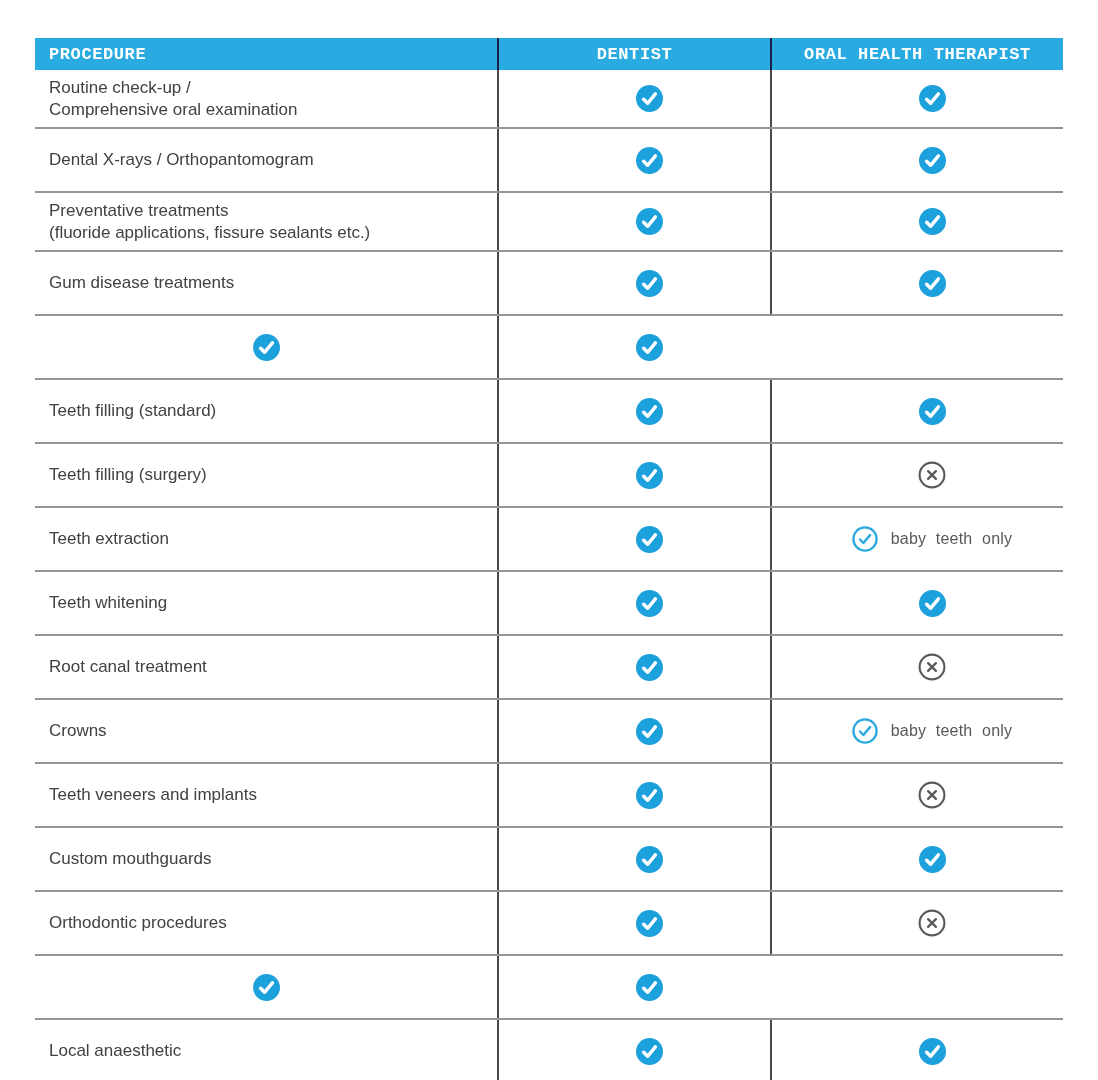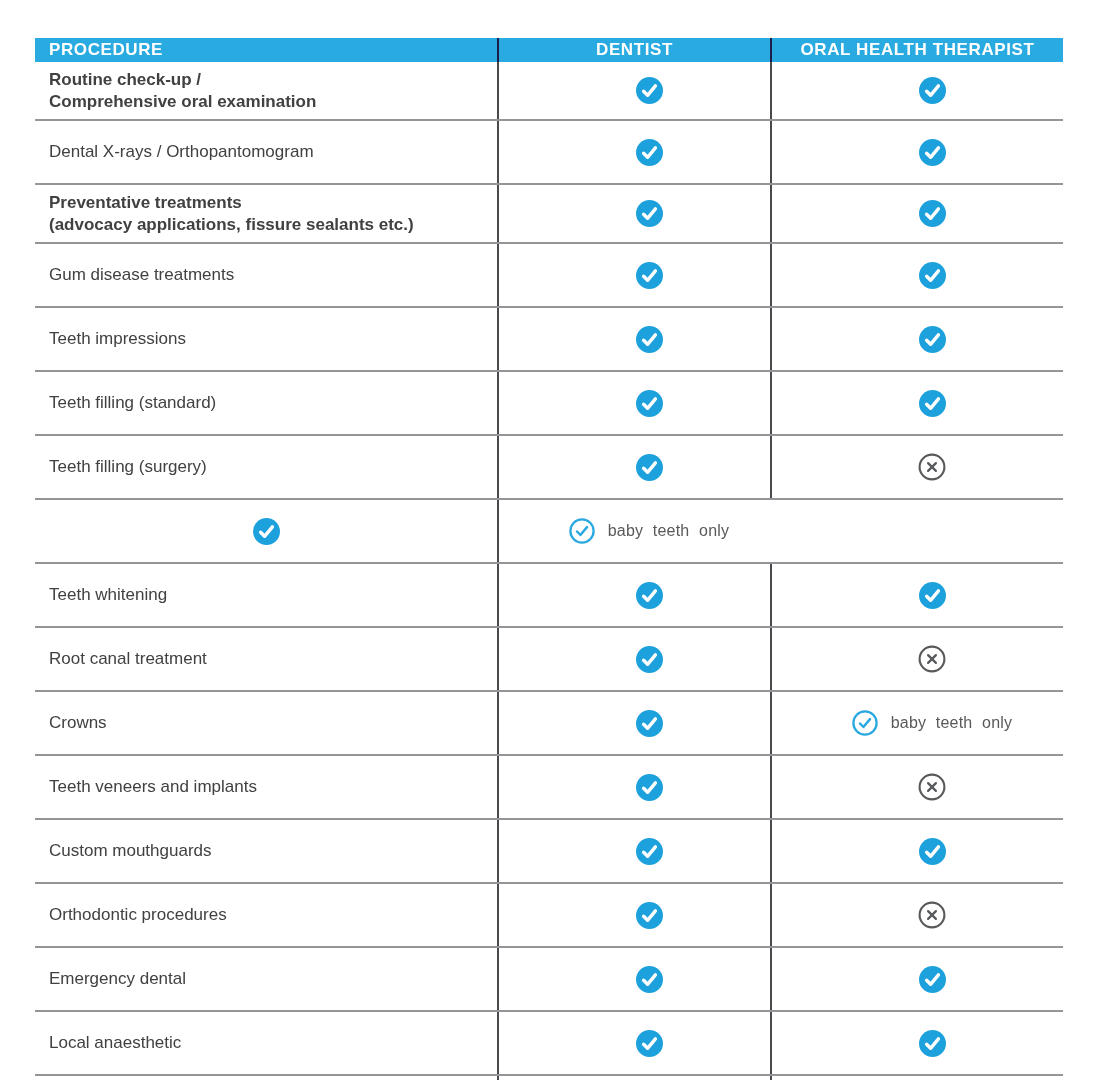--- a/index.html
+++ b/index.html
@@ -14,43 +14,44 @@
     position: absolute;
     left: 35px; top: 38px;
     width: 1028px;
   }
   .grid-row {
     display: grid;
     grid-template-columns: 462px 273px 293px;
     box-sizing: border-box;
   }
   .header-row {
-    height: 24px;
+    height: 32px;
     background: var(--header-bg, #29abe2);
+    font-family: Liberation Mono, monospace;
   }
   .hcell {
     display: flex;
     align-items: center;
     justify-content: center;
     color: var(--header-text, #ffffff);
     font-size: 17px;
     font-weight: 700;
     letter-spacing: 0.6px;
     box-sizing: border-box;
   }
   .hcell.first {
     justify-content: flex-start;
     padding-left: 14px;
   }
   .hcell + .hcell { border-left: 2px solid var(--header-column-line, #1b1e4b); }
   .row {
     height: 64px;
     border-bottom: 2px solid var(--row-line, #939598);
   }
-  .row.tall { height: 59px; font-weight: bold; }
+  .row.tall { height: 59px; }
   .cell {
     display: flex;
     align-items: center;
     box-sizing: border-box;
     color: var(--text, #414042);
     font-size: 17px;
   }
   .cell + .cell { border-left: 2px solid var(--column-line, #4a4a4c); padding-left: 29px; }
   .cell.proc {
     padding-left: 14px;
@@ -123,21 +124,21 @@
             <svg width="27" height="27" viewBox="0 0 27 27">
               <circle cx="13.5" cy="13.5" r="13.5" fill="#1da1dc"></circle>
               <path d="M7.6 14.2l4 4.1 7.8-9.4" fill="none" stroke="#ffffff" stroke-width="3.4" stroke-linecap="round" stroke-linejoin="round"></path>
             </svg>
           </span>
         </div>
   </div>
       <div class="grid-row row tall">
     <div class="cell proc">
           <div>Preventative treatments</div>
-          <div>(advocacy applications, fissure sealants etc.)</div>
+          <div>(fluoride applications, fissure sealants etc.)</div>
         </div>
     <div class="cell mark">
           <span class="icon">
             <svg width="27" height="27" viewBox="0 0 27 27">
               <circle cx="13.5" cy="13.5" r="13.5" fill="#1da1dc"></circle>
               <path d="M7.6 14.2l4 4.1 7.8-9.4" fill="none" stroke="#ffffff" stroke-width="3.4" stroke-linecap="round" stroke-linejoin="round"></path>
             </svg>
           </span>
         </div>
     <div class="cell mark">
@@ -164,23 +165,20 @@
     <div class="cell mark">
           <span class="icon">
             <svg width="27" height="27" viewBox="0 0 27 27">
               <circle cx="13.5" cy="13.5" r="13.5" fill="#1da1dc"></circle>
               <path d="M7.6 14.2l4 4.1 7.8-9.4" fill="none" stroke="#ffffff" stroke-width="3.4" stroke-linecap="round" stroke-linejoin="round"></path>
             </svg>
           </span>
         </div>
   </div>
       <div class="grid-row row">
-    <div class="cell proc">
-          <div>Teeth impressions</div>
-        </div>
     <div class="cell mark">
           <span class="icon">
             <svg width="27" height="27" viewBox="0 0 27 27">
               <circle cx="13.5" cy="13.5" r="13.5" fill="#1da1dc"></circle>
               <path d="M7.6 14.2l4 4.1 7.8-9.4" fill="none" stroke="#ffffff" stroke-width="3.4" stroke-linecap="round" stroke-linejoin="round"></path>
             </svg>
           </span>
         </div>
     <div class="cell mark">
           <span class="icon">
@@ -227,20 +225,23 @@
     <div class="cell mark">
           <span class="icon">
             <svg width="28" height="28" viewBox="0 0 28 28">
               <circle cx="14" cy="14" r="12.4" fill="none" stroke="#58595b" stroke-width="2.1"></circle>
               <path d="M10.1 10.1l7.8 7.8M17.9 10.1l-7.8 7.8" stroke="#58595b" stroke-width="2.3" stroke-linecap="round"></path>
             </svg>
           </span>
         </div>
   </div>
       <div class="grid-row row">
+    <div class="cell proc">
+          <div>Teeth extraction</div>
+        </div>
     <div class="cell mark">
           <span class="icon">
             <svg width="27" height="27" viewBox="0 0 27 27">
               <circle cx="13.5" cy="13.5" r="13.5" fill="#1da1dc"></circle>
               <path d="M7.6 14.2l4 4.1 7.8-9.4" fill="none" stroke="#ffffff" stroke-width="3.4" stroke-linecap="round" stroke-linejoin="round"></path>
             </svg>
           </span>
         </div>
     <div class="cell mark">
           <span class="icon">
@@ -373,23 +374,20 @@
     <div class="cell mark">
           <span class="icon">
             <svg width="28" height="28" viewBox="0 0 28 28">
               <circle cx="14" cy="14" r="12.4" fill="none" stroke="#58595b" stroke-width="2.1"></circle>
               <path d="M10.1 10.1l7.8 7.8M17.9 10.1l-7.8 7.8" stroke="#58595b" stroke-width="2.3" stroke-linecap="round"></path>
             </svg>
           </span>
         </div>
   </div>
       <div class="grid-row row">
-    <div class="cell proc">
-          <div>Emergency dental</div>
-        </div>
     <div class="cell mark">
           <span class="icon">
             <svg width="27" height="27" viewBox="0 0 27 27">
               <circle cx="13.5" cy="13.5" r="13.5" fill="#1da1dc"></circle>
               <path d="M7.6 14.2l4 4.1 7.8-9.4" fill="none" stroke="#ffffff" stroke-width="3.4" stroke-linecap="round" stroke-linejoin="round"></path>
             </svg>
           </span>
         </div>
     <div class="cell mark">
           <span class="icon">

